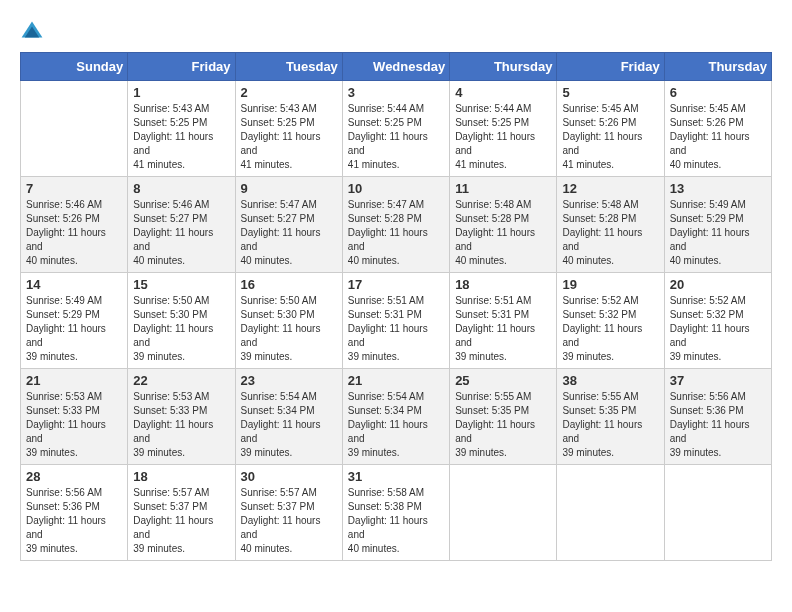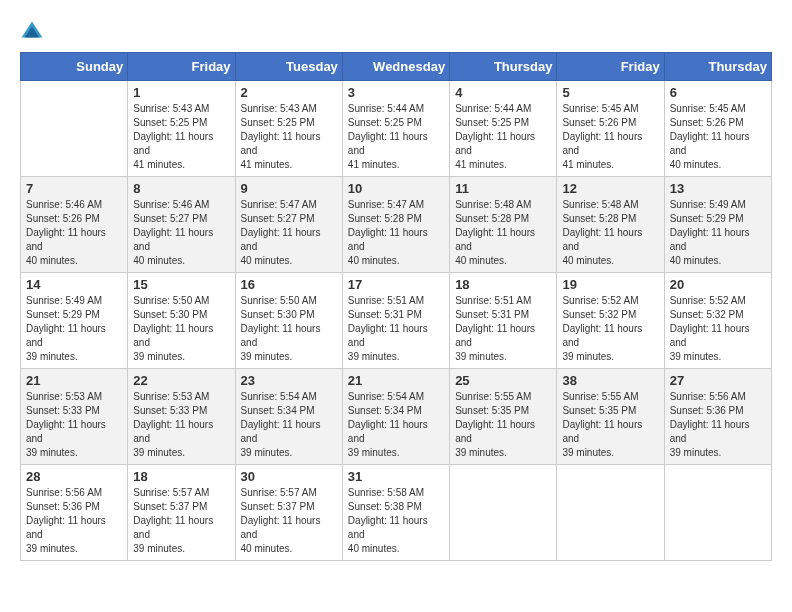--- a/index.html
+++ b/index.html
@@ -222,21 +222,21 @@
         </td>
         <td>
           <span class="day-number">25</span>
           <div class="day-info">Sunrise: 5:55 AM<br>Sunset: 5:35 PM<br>Daylight: 11 hours and<br>39 minutes.</div>
         </td>
         <td>
           <span class="day-number">38</span>
           <div class="day-info">Sunrise: 5:55 AM<br>Sunset: 5:35 PM<br>Daylight: 11 hours and<br>39 minutes.</div>
         </td>
         <td>
-          <span class="day-number">27</span>
+          <span class="day-number">37</span>
           <div class="day-info">Sunrise: 5:56 AM<br>Sunset: 5:36 PM<br>Daylight: 11 hours and<br>39 minutes.</div>
         </td>
       </tr>
       <tr>
         <td>
           <span class="day-number">28</span>
           <div class="day-info">Sunrise: 5:56 AM<br>Sunset: 5:36 PM<br>Daylight: 11 hours and<br>39 minutes.</div>
         </td>
         <td>
           <span class="day-number">18</span>

